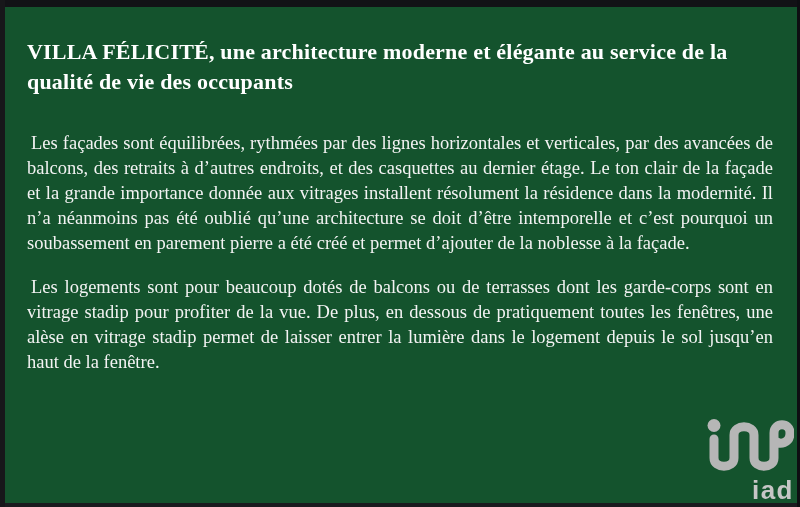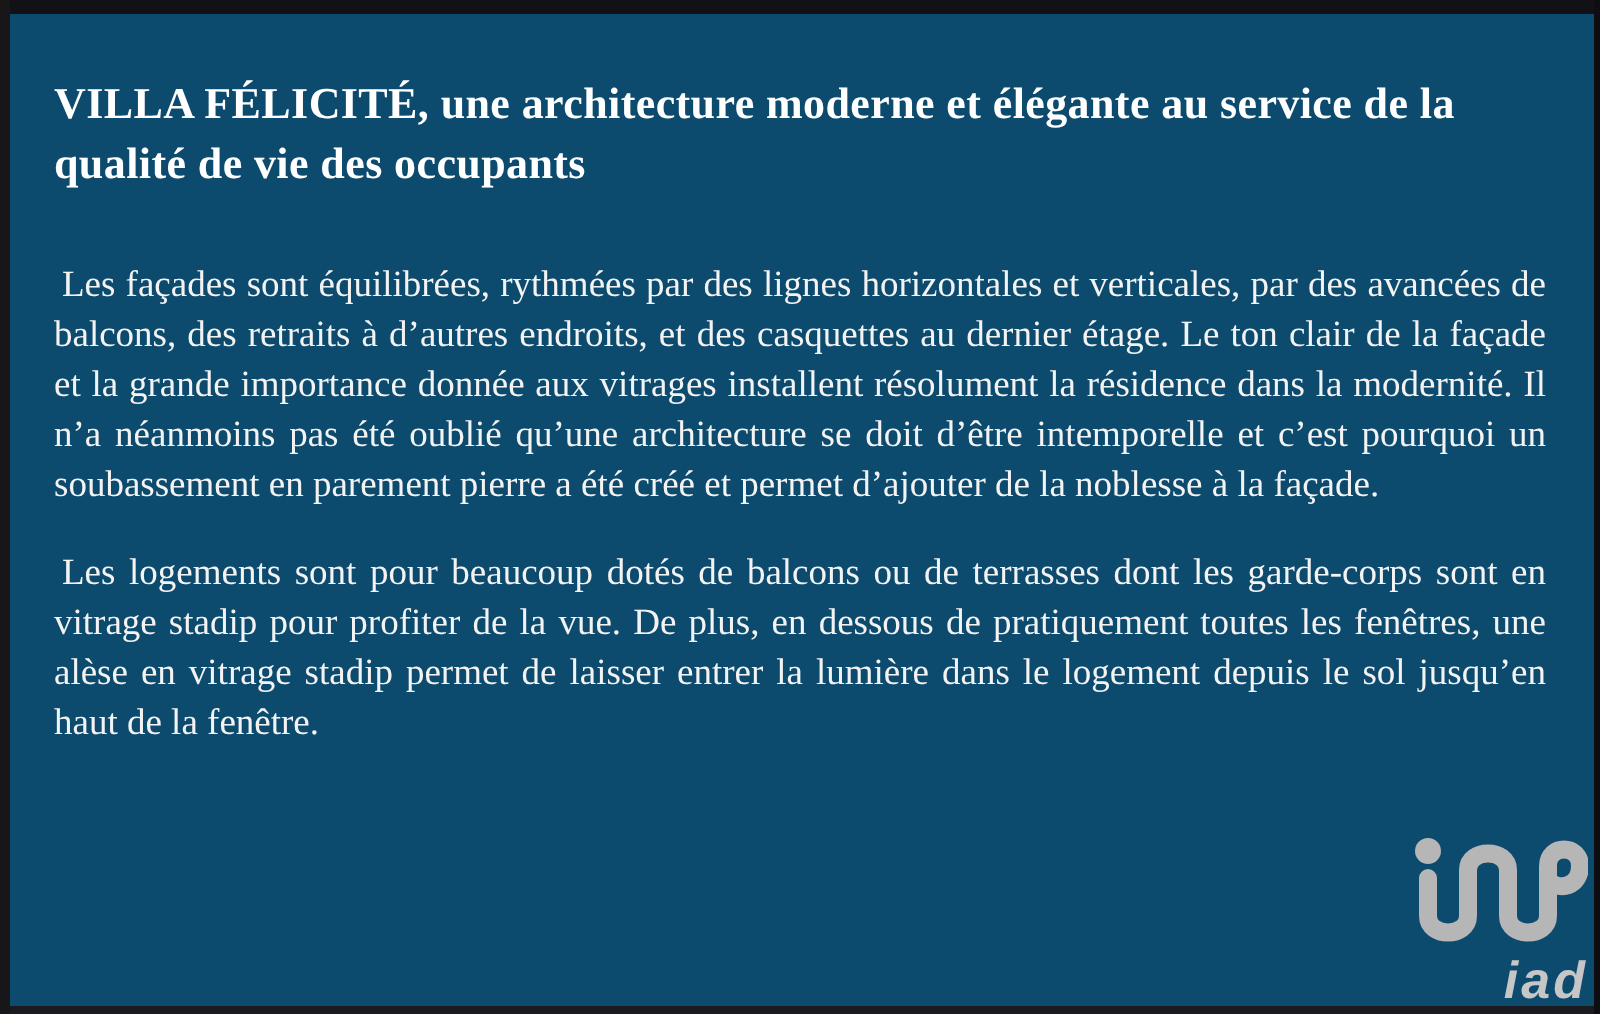--- a/index.html
+++ b/index.html
@@ -1,20 +1,20 @@
 <!DOCTYPE html>
 <html><head>
 <meta charset="utf-8">
 <style>
   html, body { margin: 0; padding: 0; background: #000; }
   .page {
     position: relative;
     width: 800px;
     height: 507px;
-    background: #0c4a6e;
+    background: #14532d;
     overflow: hidden;
     font-family: "Liberation Serif", serif;
   }
   .edge { position: absolute; }
   .edge-top    { top: 0; left: 0; right: 0; height: 7px; background: #121216; }
   .edge-bottom { bottom: 0; left: 0; right: 0; height: 4px; background: #1b1b1f; }
   .edge-left   { top: 0; bottom: 0; left: 0; width: 5px; background: #17171a; }
   .edge-right  { top: 0; bottom: 0; right: 0; width: 3px; background: #0e0e12; }
   .title {
     position: absolute;
@@ -48,21 +48,20 @@
   }
   .logo svg { display: block; }
   .logo-text {
     margin-top: -3px;
     font-family: "Liberation Sans", sans-serif;
     font-weight: bold;
     font-size: 26px;
     line-height: 26px;
     letter-spacing: 1.5px;
     color: #c6c6c6;
-    font-style: italic;
   }
 </style>
 </head>
 <body>
 
 <div class="page">
   <div class="edge edge-top"></div>
   <div class="edge edge-bottom"></div>
   <div class="edge edge-left"></div>
   <div class="edge edge-right"></div>

